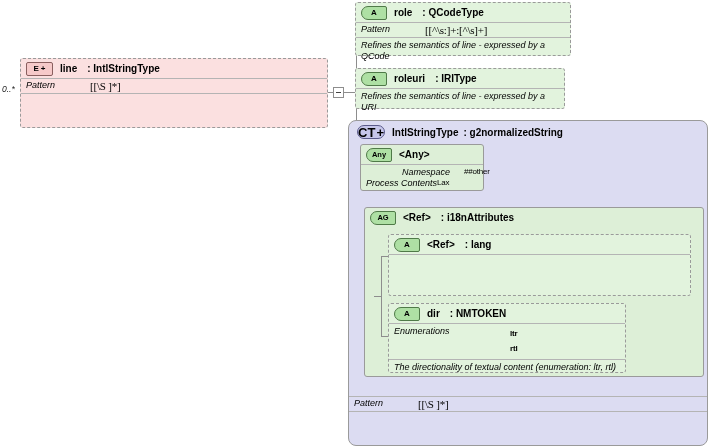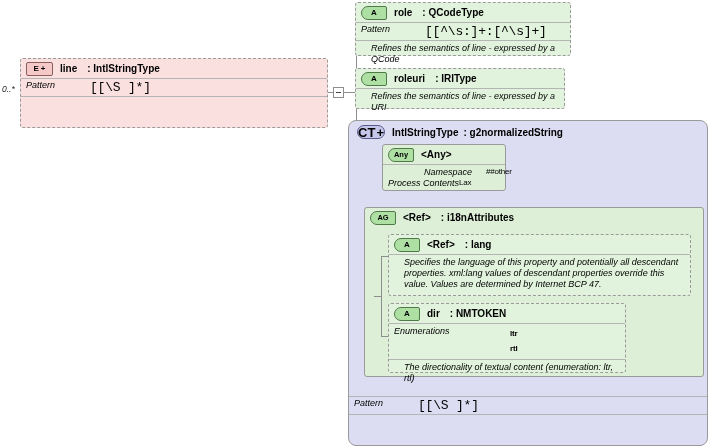--- a/index.html
+++ b/index.html
@@ -108,25 +108,25 @@
     white-space: nowrap;
   }
   .facet .flabel { min-width: 64px; font-style: italic; }
   .facet .fval {
     font-style: normal;
     font-family: Liberation Sans, sans-serif;
     font-size: 8px;
     letter-spacing: -0.2px;
   }
   .facet .fval.mono {
-    font-family: Liberation Mono, monospace;
-    font-size: 13px;
+    font-family: Liberation Serif, serif;
+    font-size: 11px;
   }
   .anno {
-    padding: 2px 6px 3px 15px;
+    padding: 2px 6px 3px 5px;
     font-style: italic;
     font-size: 9px;
     line-height: 11px;
   }
 
   
   .ln { position: absolute; background: #8d8d8d; }
   .hl { height: 1px; }
   .vl { width: 1px; }
 
@@ -211,21 +211,21 @@
   <div class="nhead" style="padding-left:8px; height:22px;">
     <span class="badge badge-ct">
         <span>CT</span>
         <span>+</span>
       </span>
     <span class="nm">IntlStringType</span>
     <span class="ty" style="margin-left:5px;">: g2normalizedString</span>
   </div>
 </div>
 
-<div class="node solid green2" style="left:382px; top:144px; width:124px; height:47px;">
+<div class="node solid green2" style="left:360px; top:144px; width:124px; height:47px;">
   <div class="nhead">
     <span class="badge badge-any">Any</span>
     <span class="nm">&lt;Any&gt;</span>
   </div>
   <div class="sep"></div>
   <div class="facet" style="padding-top:2px;margin-left:36px;">
     <span class="flabel" style="min-width:62px;">Namespace</span>
     <span class="fval">##other</span>
   </div>
   <div class="facet" style="padding-top:0;">
@@ -247,21 +247,20 @@
 <div class="ln hl" style="left:381px; top:336px; width:8px;"></div>
 <div class="ln hl" style="left:374px; top:296px; width:8px;"></div>
 
 <div class="node dashed green" style="left:388px; top:234px; width:303px; height:62px;">
   <div class="nhead">
     <span class="badge badge-a">A</span>
     <span class="nm">&lt;Ref&gt;</span>
     <span class="ty">: lang</span>
   </div>
   <div class="sep"></div>
-  <div class="anno">Specifies the language of this property and potentially all descendant properties. xml:lang values of descendant properties override this value. Values are determined by Internet BCP 47.</div>
 </div>
 
 <div class="node dashed green" style="left:388px; top:303px; width:238px; height:70px;">
   <div class="nhead">
     <span class="badge badge-a">A</span>
     <span class="nm">dir</span>
     <span class="ty">: NMTOKEN</span>
   </div>
   <div class="sep"></div>
   <div class="facet" style="padding-top:2px;">

